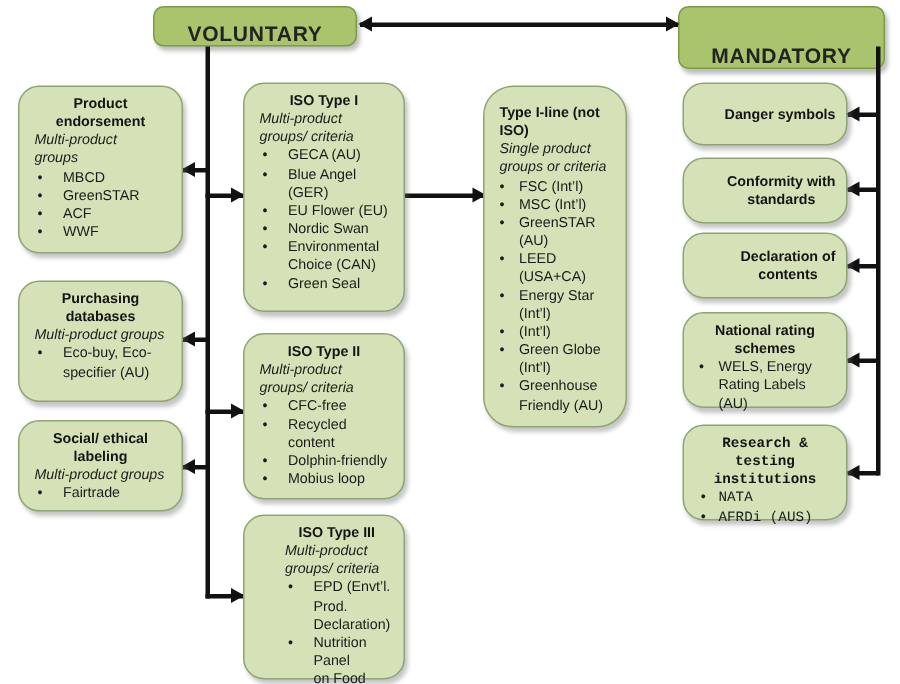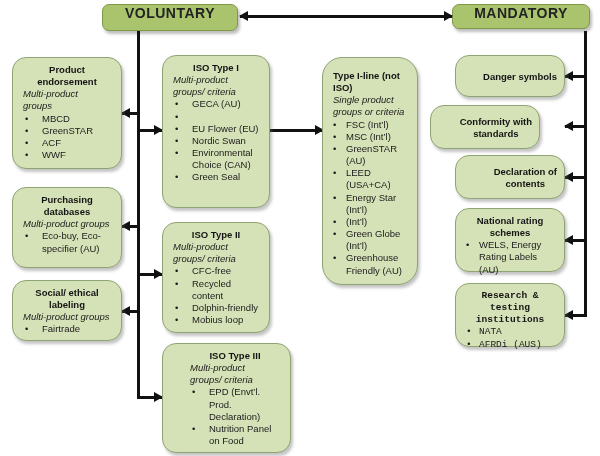--- a/index.html
+++ b/index.html
@@ -1,19 +1,19 @@
 <!DOCTYPE html>
 <html><head>
 <meta charset="utf-8">
 <style>
   html,body{margin:0;padding:0;background:#fff;}
   #canvas{position:relative;width:600px;height:456px;background:#fff;overflow:hidden;
           font-family:"Liberation Sans", sans-serif;color:#1b1b1b;}
   .hdr{position:absolute;background:#a9c46d;border:1.6px solid #7d9a48;border-radius:7px;
-       box-shadow:2px 3px 3px rgba(110,110,110,.45);display:flex;align-items:flex-start;justify-content:center;
+       box-shadow:2px 3px 3px rgba(110,110,110,.45);display:flex;align-items:flex-end;justify-content:center;
        font-size:14px;font-weight:bold;letter-spacing:.5px;color:#232323;box-sizing:border-box;}
   .box{position:absolute;background:#d5e1b7;border:1.4px solid #8fa474;border-radius:14px;
        box-shadow:2px 3px 3px rgba(110,110,110,.4);box-sizing:border-box;padding:6px 7px 4px 7px;
        font-size:9.5px;line-height:1.28;}
   .box.round-xl{border-radius:20px;}
   .box-title{font-weight:bold;text-align:center;white-space:pre-line;color:#141414;}
   .box-title.left{text-align:left;padding-left:3px;}
   .box-sub{font-style:italic;white-space:pre-line;padding-left:3px;}
   .bullet{display:flex;align-items:flex-start;}
   .dot{flex:0 0 17px;padding-left:5px;}
@@ -29,21 +29,21 @@
      width:0;height:0;border-left:9px solid #111;border-top:5px solid transparent;border-bottom:5px solid transparent;}
 </style>
 </head>
 <body>
 
 <div id="canvas">
 
   <div class="hdr" style="left:102px;top:4px;width:136px;height:27px;">
     <span>VOLUNTARY</span>
   </div>
-  <div class="hdr" style="left:452px;top:4px;width:138px;height:25px;">
+  <div class="hdr" style="left:452px;top:4px;width:138px;height:42px;">
     <span>MANDATORY</span>
   </div>
 
   <div class="conn a-left a-right" style="left:240px;top:15px;width:212px;"></div>
   <div class="vline" style="left:137px;top:31px;height:368px;"></div>
   <div class="vline" style="left:584px;top:31px;height:286px;"></div>
 
   <div class="conn a-left" style="left:122px;top:112px;width:17px;"></div>
   <div class="conn a-right" style="left:137px;top:129px;width:25px;"></div>
   <div class="conn a-left" style="left:122px;top:225px;width:17px;"></div>
@@ -105,20 +105,22 @@
   <div class="box" style="left:162px;top:55px;width:108px;height:153px;">
     <div class="box-title">ISO Type I</div>
     <div class="box-sub">Multi-product
 groups/ criteria</div>
     <div class="bullet">
         <span class="dot"></span>
         <span class="bt">GECA (AU)</span>
       </div>
     <div class="bullet">
         <span class="dot"></span>
+        <span class="bt">Blue Angel
+(GER)</span>
       </div>
     <div class="bullet">
         <span class="dot"></span>
         <span class="bt">EU Flower (EU)</span>
       </div>
     <div class="bullet">
         <span class="dot"></span>
         <span class="bt">Nordic Swan</span>
       </div>
     <div class="bullet">
@@ -148,21 +150,21 @@
     <div class="bullet">
         <span class="dot"></span>
         <span class="bt">Dolphin-friendly</span>
       </div>
     <div class="bullet">
         <span class="dot"></span>
         <span class="bt">Mobius loop</span>
       </div>
   </div>
 
-  <div class="box" style="left:162px;top:343px;width:129px;height:110px;padding-left:24px;">
+  <div class="box" style="left:162px;top:343px;width:108px;height:110px;padding-left:24px;">
     <div class="box-title">ISO Type III</div>
     <div class="box-sub">Multi-product
 groups/ criteria</div>
     <div class="bullet">
         <span class="dot"></span>
         <span class="bt">EPD (Envt’l.
 Prod.
 Declaration)</span>
       </div>
     <div class="bullet">
@@ -210,21 +212,21 @@
         <span class="dot"></span>
         <span class="bt">Greenhouse
 Friendly (AU)</span>
       </div>
   </div>
 
   <div class="box vcenter" style="left:455px;top:55px;width:110px;height:42px;">
     <div class="box-title">Danger symbols</div>
   </div>
 
-  <div class="box vcenter" style="left:430px;top:105px;width:110px;height:44px;">
+  <div class="box vcenter" style="left:455px;top:105px;width:110px;height:44px;">
     <div class="box-title">Conformity with
 standards</div>
   </div>
 
   <div class="box vcenter" style="left:455px;top:155px;width:110px;height:44px;">
     <div class="box-title">Declaration of
 contents</div>
   </div>
 
   <div class="box tight" style="left:455px;top:208px;width:110px;height:64px;">

